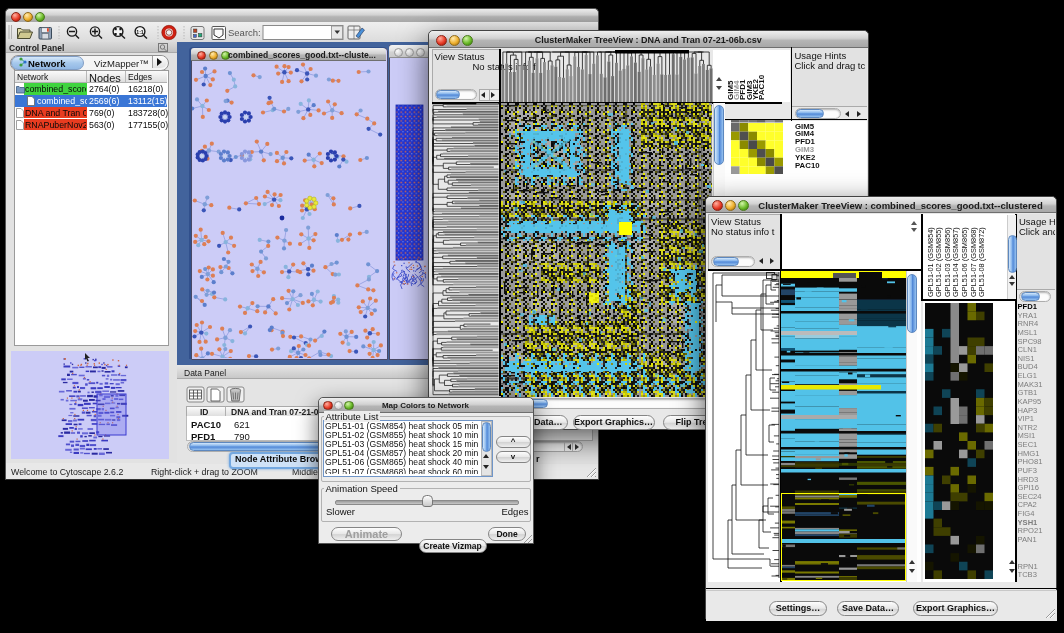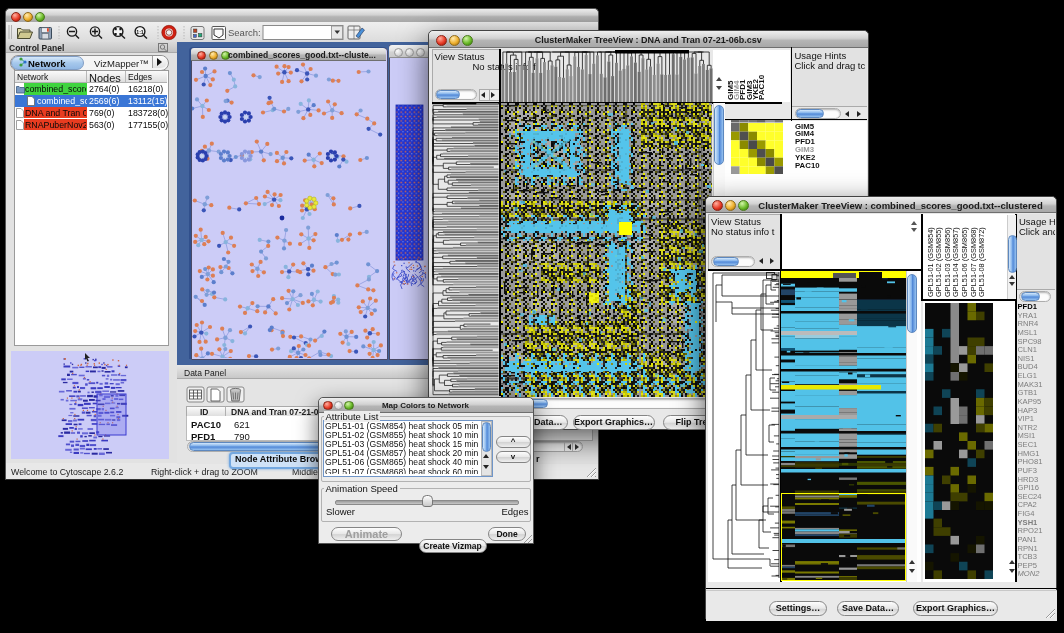--- a/index.html
+++ b/index.html
@@ -2578,21 +2578,21 @@
           <div style="color:#7d7d7d;">PHO81</div>
           <div style="color:#7d7d7d;">PUF3</div>
           <div style="color:#7d7d7d;">HRD3</div>
           <div style="color:#7d7d7d;">GPI16</div>
           <div style="color:#7d7d7d;">SEC24</div>
           <div style="color:#7d7d7d;">CPA2</div>
           <div style="color:#7d7d7d;">FIG4</div>
           <div style="color:#7d7d7d;font-weight:bold;">YSH1</div>
           <div style="color:#7d7d7d;">RPO21</div>
           <div style="color:#7d7d7d;">PAN1</div>
-          <div style="color:#7d7d7d;">RPN1</div>
+          <div style="color:#7d7d7d;margin-top:18px;">RPN1</div>
           <div style="color:#7d7d7d;">TCB3</div>
           <div style="color:#7d7d7d;">PEP5</div>
           <div style="color:#7d7d7d;font-style:italic;">MON2</div>
         </div>
       </div>
 <div class="abs" style="left:302.5px;top:363px;width:0;height:0;border-bottom:4px solid #333;border-left:3px solid transparent;border-right:3px solid transparent;"></div>
 <div class="abs" style="left:302.5px;top:372px;width:0;height:0;border-top:4px solid #333;border-left:3px solid transparent;border-right:3px solid transparent;"></div>
 <div class="abs" style="left:0px;top:393px;width:351px;height:30px;background:#e9e9e9;border-top:1px solid #c8c8c8;"></div>
 <div class="pill" style="left:63px;top:404px;width:56px;height:13px;line-height:13px;">Settings…</div>
 <div class="pill" style="left:131px;top:404px;width:60px;height:13px;line-height:13px;">Save Data…</div>

